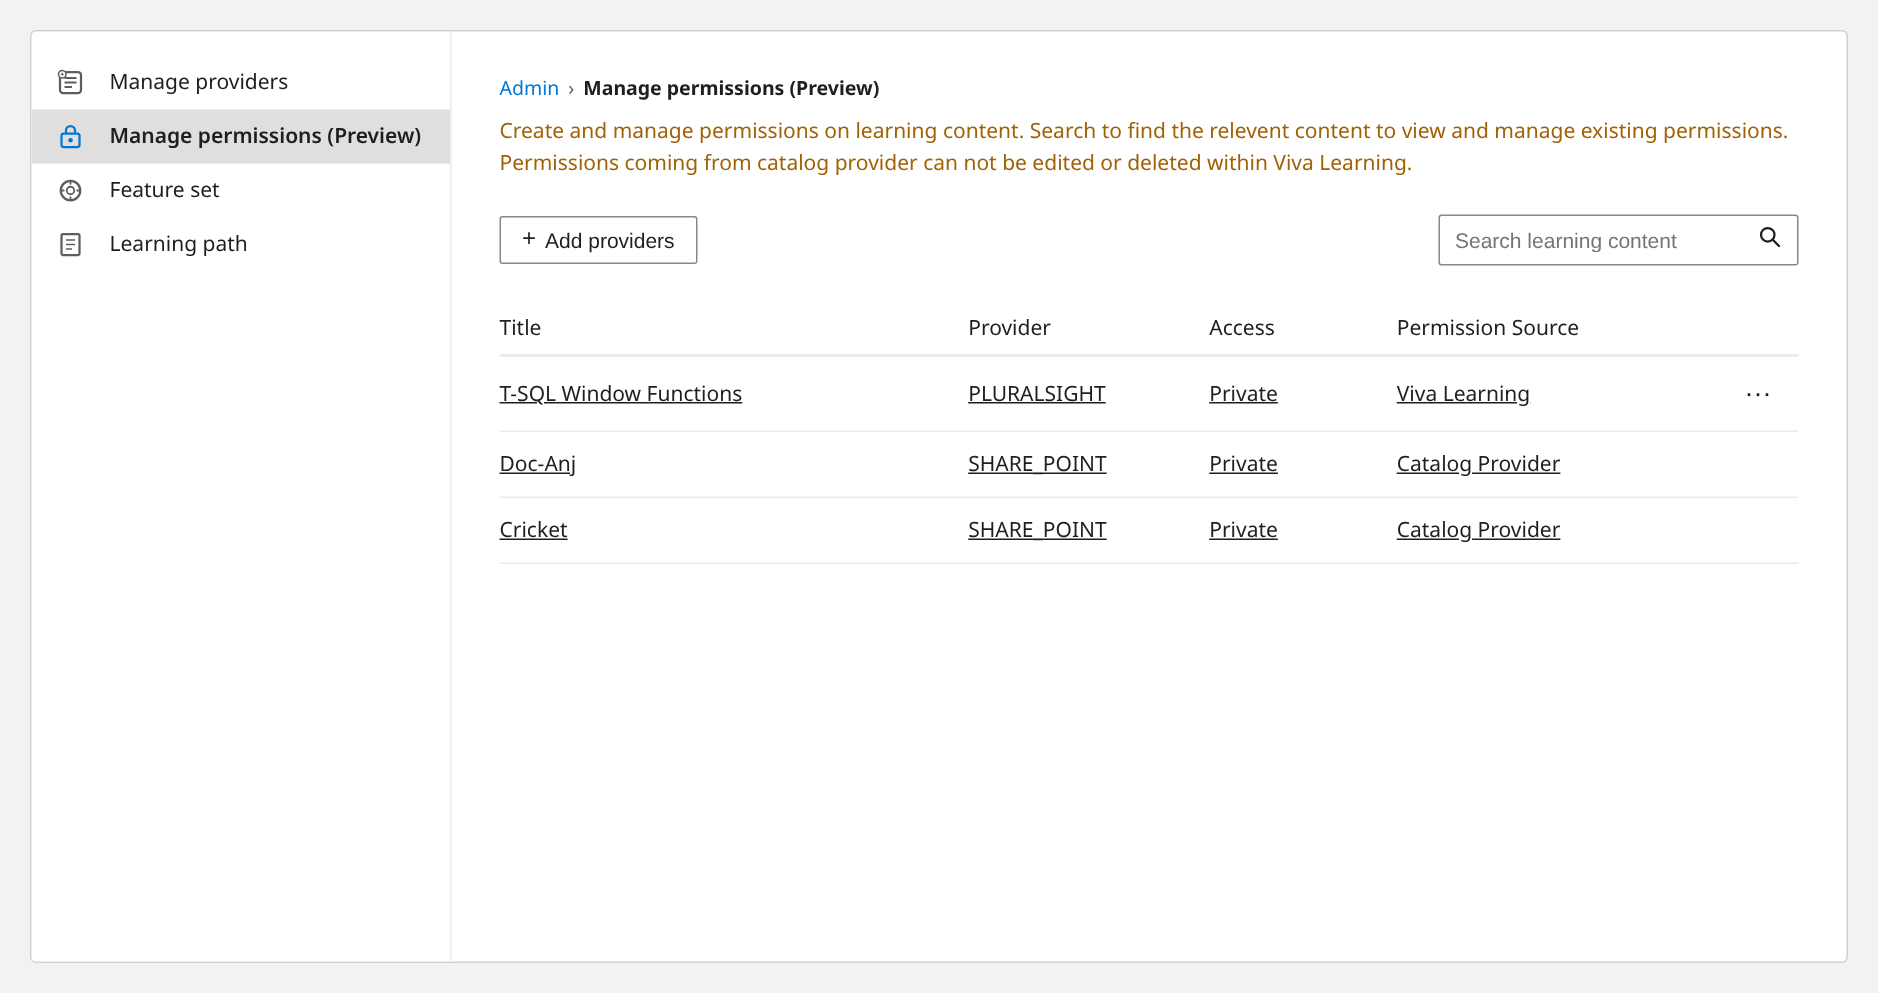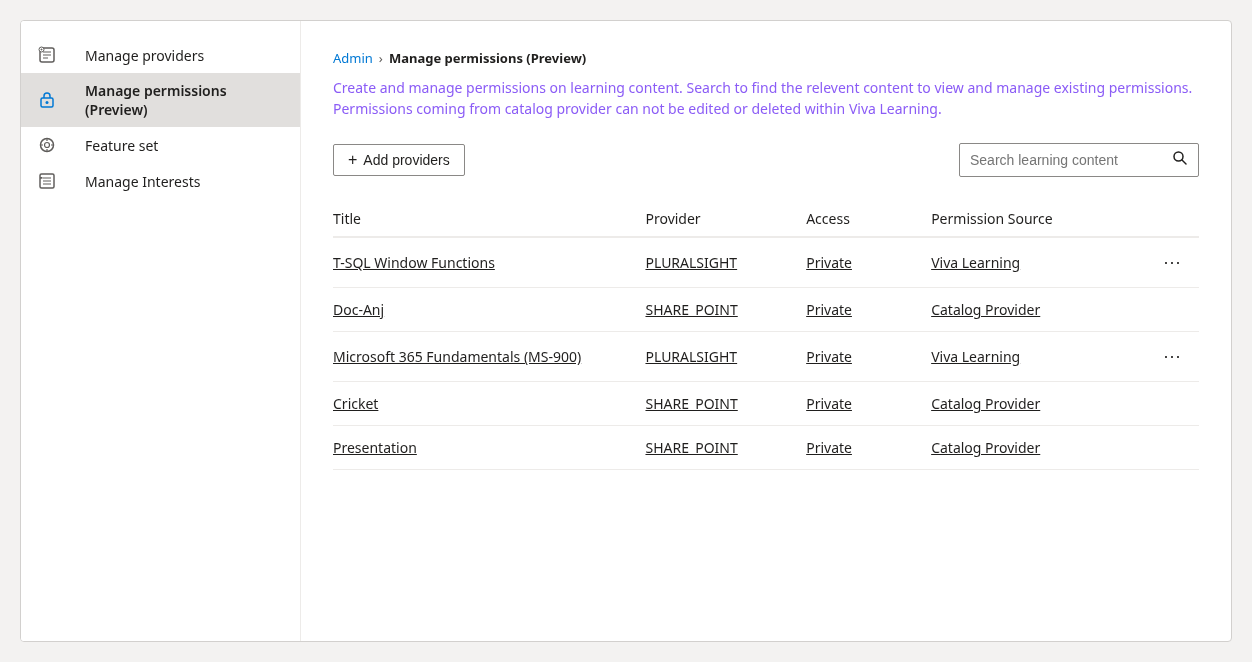--- a/index.html
+++ b/index.html
@@ -26,25 +26,25 @@
     
     .sidebar {
       width: 280px;
       background: #fff;
       border-right: 1px solid #edebe9;
       padding: 16px 0;
       flex-shrink: 0;
     }
     .sidebar-item {
       display: flex;
-      align-items: center;
+      align-items: flex-start;
       padding: 8px 16px;
       cursor: pointer;
       border-radius: 0;
-      gap: 28px;
+      gap: 16px;
       font-size: 14px;
       color: #201f1e;
     }
     .sidebar-item.active {
       background: #e1dfdd;
       font-weight: 600;
     }
     .sidebar-icon {
       width: 20px;
       height: 20px;
@@ -72,21 +72,21 @@
       font-size: 13px;
       color: #605e5c;
       margin-bottom: 10px;
     }
     .breadcrumb-current {
       font-weight: 700;
       color: #201f1e;
     }
     .page-description {
       font-size: 14px;
-      color: #8b5cf6;
+      color: #a16207;
       line-height: 1.5;
       max-width: 860px;
       margin-bottom: 24px;
     }
     
     .toolbar {
       display: flex;
       align-items: center;
       justify-content: space-between;
       margin-bottom: 24px;
@@ -209,28 +209,27 @@
           <line x1="9" y1="13" x2="9" y2="15.5" stroke="#605e5c" stroke-width="1.2"></line>
           <line x1="2.5" y1="9" x2="5" y2="9" stroke="#605e5c" stroke-width="1.2"></line>
           <line x1="13" y1="9" x2="15.5" y2="9" stroke="#605e5c" stroke-width="1.2"></line>
         </svg>
       </span>
       <span class="sidebar-label">Feature set</span>
     </div>
     <div class="sidebar-item">
       <span class="sidebar-icon">
         <svg width="18" height="18" viewBox="0 0 18 18" fill="none">
-          <rect x="2" y="2" width="14" height="14" rx="1.5" stroke="#605e5c" stroke-width="1.5" fill="none"></rect>
-          <line x1="5" y1="6" x2="13" y2="6" stroke="#605e5c" stroke-width="1.1"></line>
-          <line x1="5" y1="9" x2="13" y2="9" stroke="#605e5c" stroke-width="1.1"></line>
-          <line x1="5" y1="12" x2="13" y2="12" stroke="#605e5c" stroke-width="1.1"></line>
-          <rect x="2" y="5" width="2.5" height="1.8" fill="#605e5c" rx="0.3"></rect>
-        </svg>
-      </span>
-      <span class="sidebar-label">Manage Interests</span>
+          <rect x="3" y="2" width="12" height="14" rx="1" stroke="#605e5c" stroke-width="1.5" fill="none"></rect>
+          <line x1="6" y1="6" x2="12" y2="6" stroke="#605e5c" stroke-width="1.1"></line>
+          <line x1="6" y1="9" x2="12" y2="9" stroke="#605e5c" stroke-width="1.1"></line>
+          <line x1="6" y1="12" x2="10" y2="12" stroke="#605e5c" stroke-width="1.1"></line>
+        </svg>
+      </span>
+      <span class="sidebar-label">Learning path</span>
     </div>
   </nav>
 
   <main class="main">
 
     <div class="breadcrumb">
       <span style="cursor:pointer; color:#0078d4;">Admin</span>
       <span>›</span>
       <span class="breadcrumb-current">Manage permissions (Preview)</span>
     </div>
@@ -273,35 +272,21 @@
               <td class="col-actions"><button class="ellipsis-btn">···</button></td>
             </tr>
             <tr>
               <td class="col-title">Doc-Anj</td>
               <td class="col-provider">SHARE_POINT</td>
               <td class="col-access">Private</td>
               <td class="col-source">Catalog Provider</td>
               <td class="col-actions"></td>
             </tr>
             <tr>
-              <td class="col-title">Microsoft 365 Fundamentals (MS-900)</td>
-              <td class="col-provider">PLURALSIGHT</td>
-              <td class="col-access">Private</td>
-              <td class="col-source">Viva Learning</td>
-              <td class="col-actions"><button class="ellipsis-btn">···</button></td>
-            </tr>
-            <tr>
               <td class="col-title">Cricket</td>
-              <td class="col-provider">SHARE_POINT</td>
-              <td class="col-access">Private</td>
-              <td class="col-source">Catalog Provider</td>
-              <td class="col-actions"></td>
-            </tr>
-            <tr>
-              <td class="col-title">Presentation</td>
               <td class="col-provider">SHARE_POINT</td>
               <td class="col-access">Private</td>
               <td class="col-source">Catalog Provider</td>
               <td class="col-actions"></td>
             </tr>
           </tbody>
       </table>
     </div>
   </main>
 </div>

